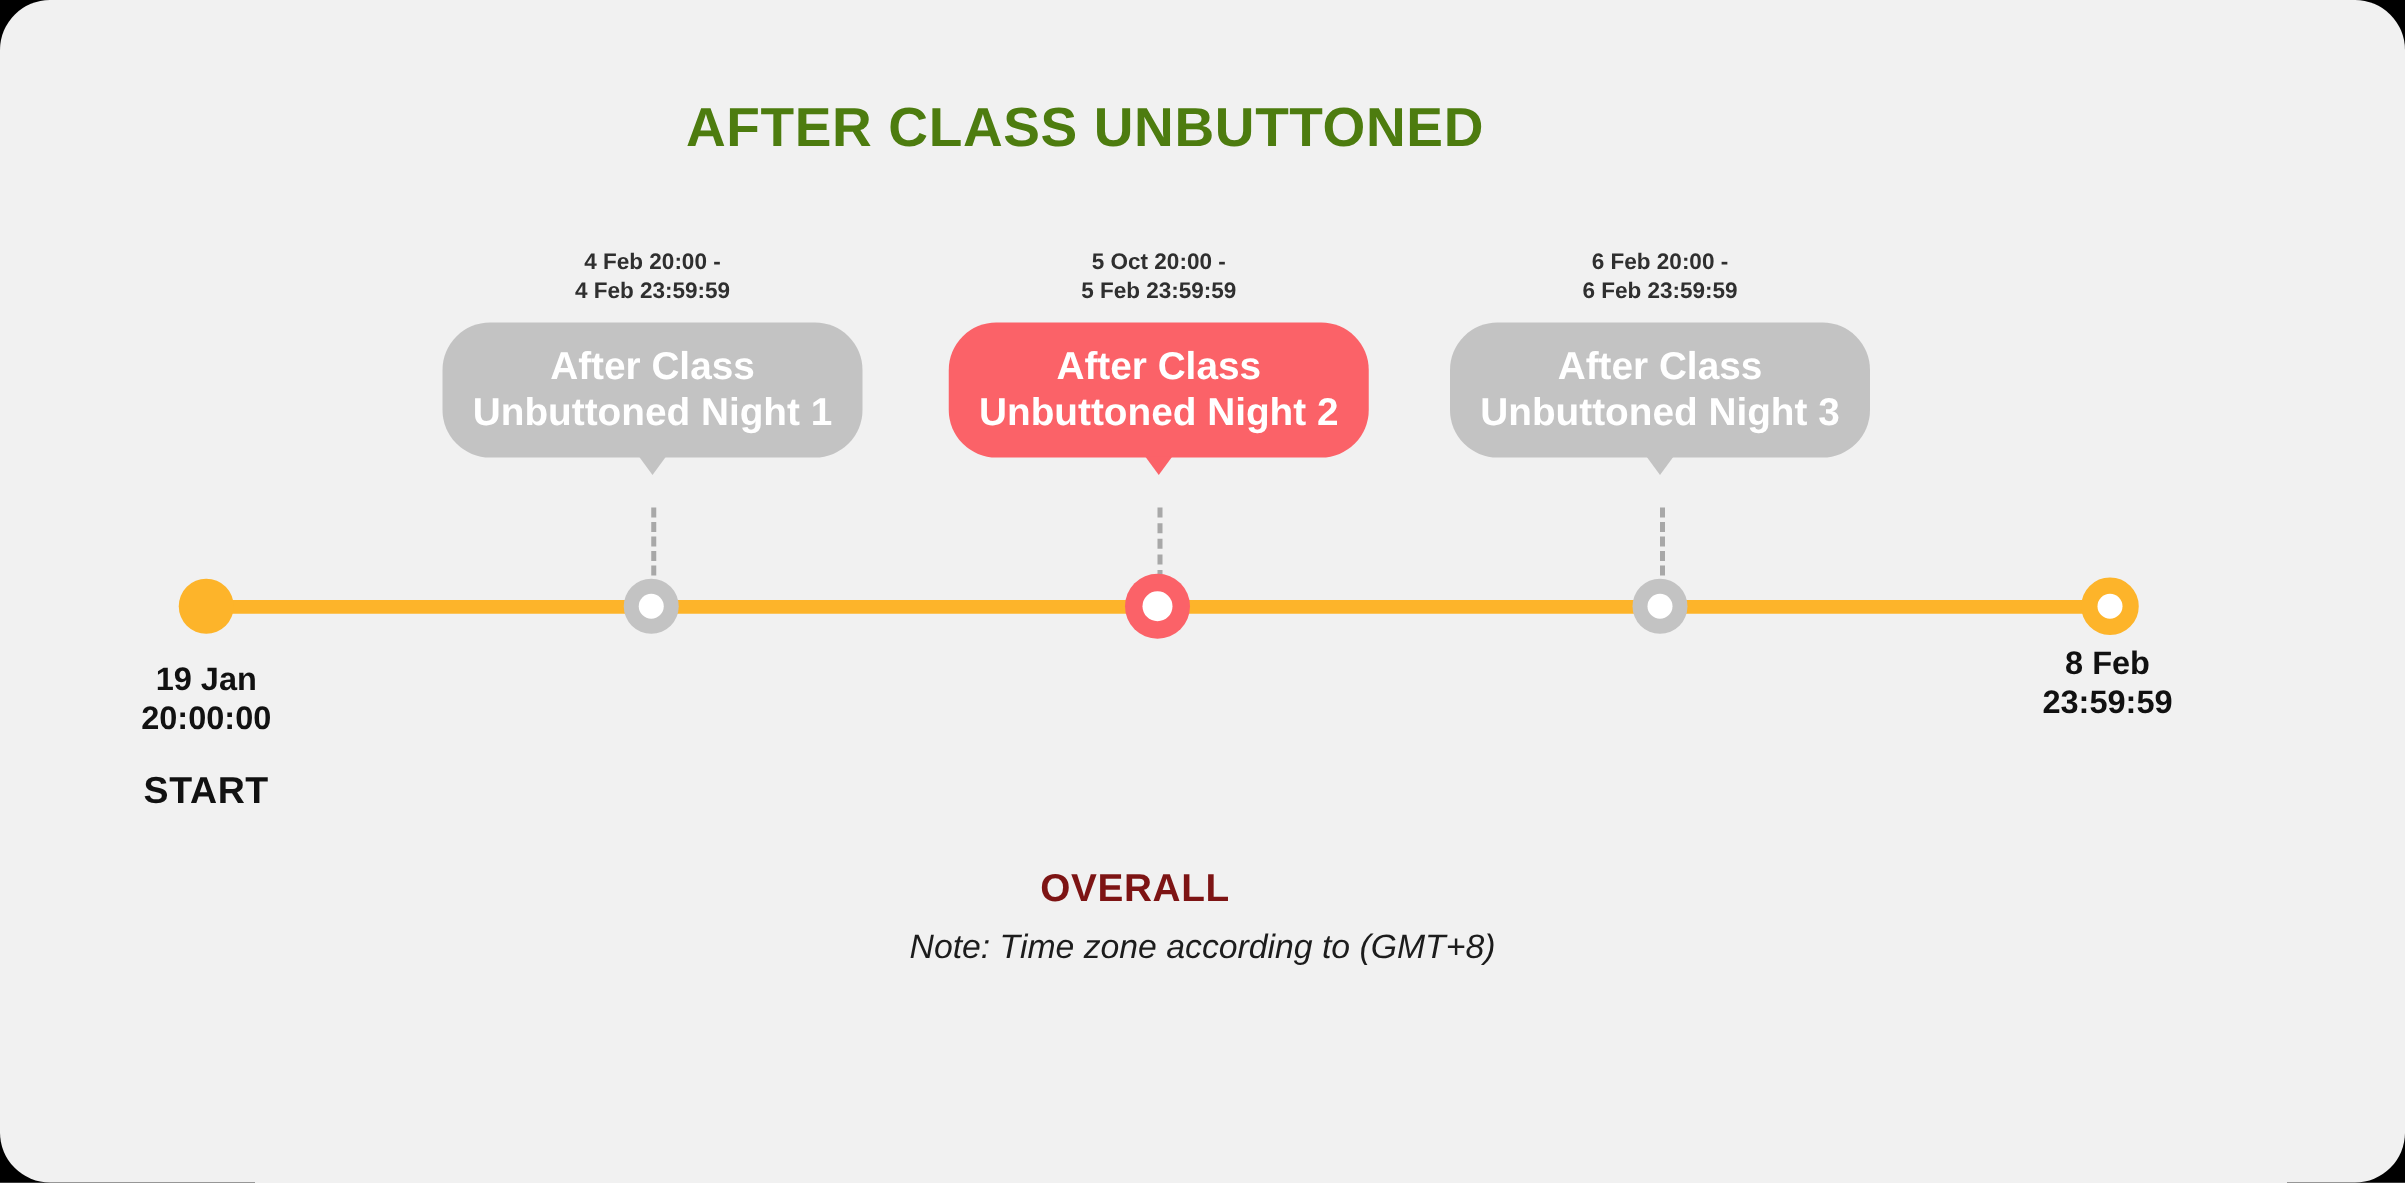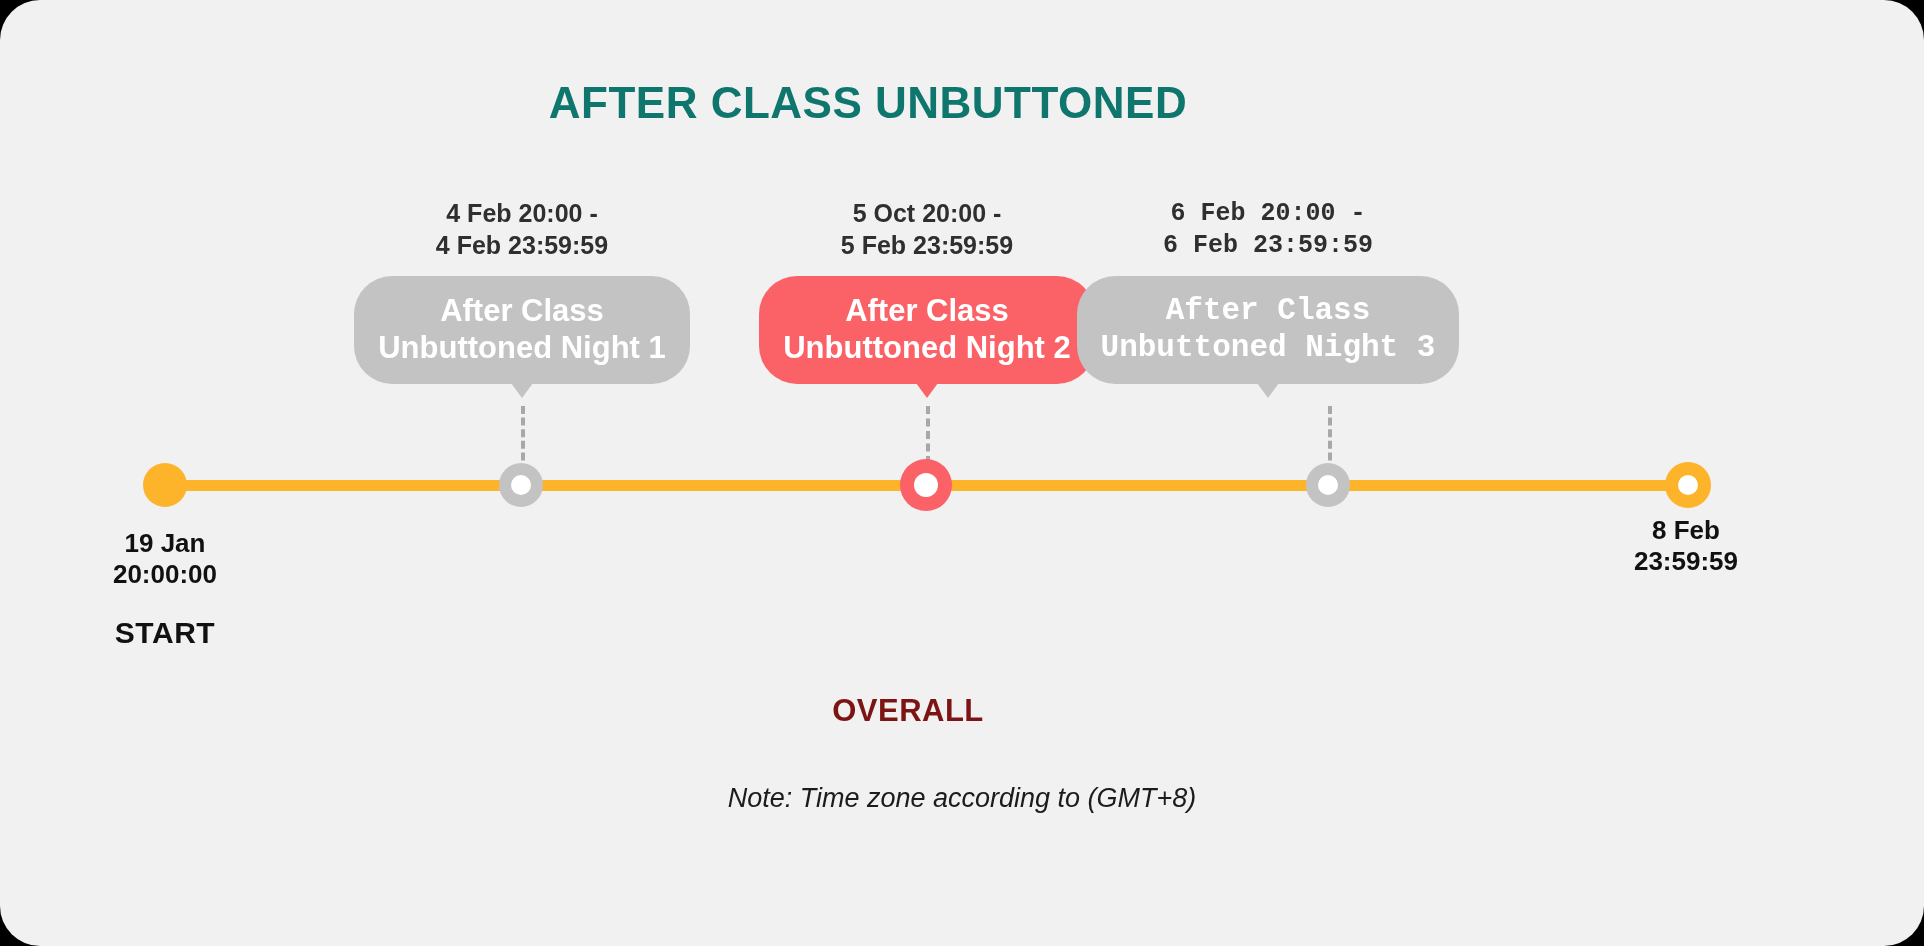--- a/index.html
+++ b/index.html
@@ -26,33 +26,33 @@
 
   .title {
     position: absolute;
     top: 78px;
     left: 0;
     width: 1736px;
     text-align: center;
     font-size: 44px;
     font-weight: bold;
     letter-spacing: 0.5px;
-    color: #0f766e;
+    color: #4d7c0f;
   }
 
   
   .milestone {
     position: absolute;
     top: 198px;
     width: 420px;
     text-align: center;
   }
 
   .ms-date {
-    font-size: 25px;
+    font-size: 18px;
     font-weight: bold;
     color: #2f2f2f;
     line-height: 1.27;
     white-space: pre-line;
   }
 
   .bubble {
     position: relative;
     display: inline-block;
     margin-top: 14px;
@@ -170,21 +170,21 @@
     width: 1816px;
     text-align: center;
     font-size: 31px;
     font-weight: bold;
     color: #7d1414;
     letter-spacing: 0.5px;
   }
 
   .note {
     position: absolute;
-    top: 783px;
+    top: 742px;
     left: 0;
     width: 1924px;
     text-align: center;
     font-size: 27px;
     font-style: italic;
     color: #1c1c1c;
   }
 </style>
 </head>
 <body>
@@ -202,21 +202,21 @@
   <div class="connector" style="left:521px; top:406px; height:66px;"></div>
 
   <div class="milestone" style="left:717px;">
     <div class="ms-date">5 Oct 20:00 -
 5 Feb 23:59:59</div>
     <div class="bubble active">After Class
 Unbuttoned Night 2</div>
   </div>
   <div class="connector" style="left:926px; top:406px; height:58px;"></div>
 
-  <div class="milestone" style="left:1058px;font-family:Liberation Mono, monospace;">
+  <div class="milestone" style="left:1118px;">
     <div class="ms-date">6 Feb 20:00 -
 6 Feb 23:59:59</div>
     <div class="bubble">After Class
 Unbuttoned Night 3</div>
   </div>
   <div class="connector" style="left:1328px; top:406px; height:66px;"></div>
 
   <div class="axis"></div>
 
   <div class="dot dot-start" style="left:143px; top:463px;"></div>

